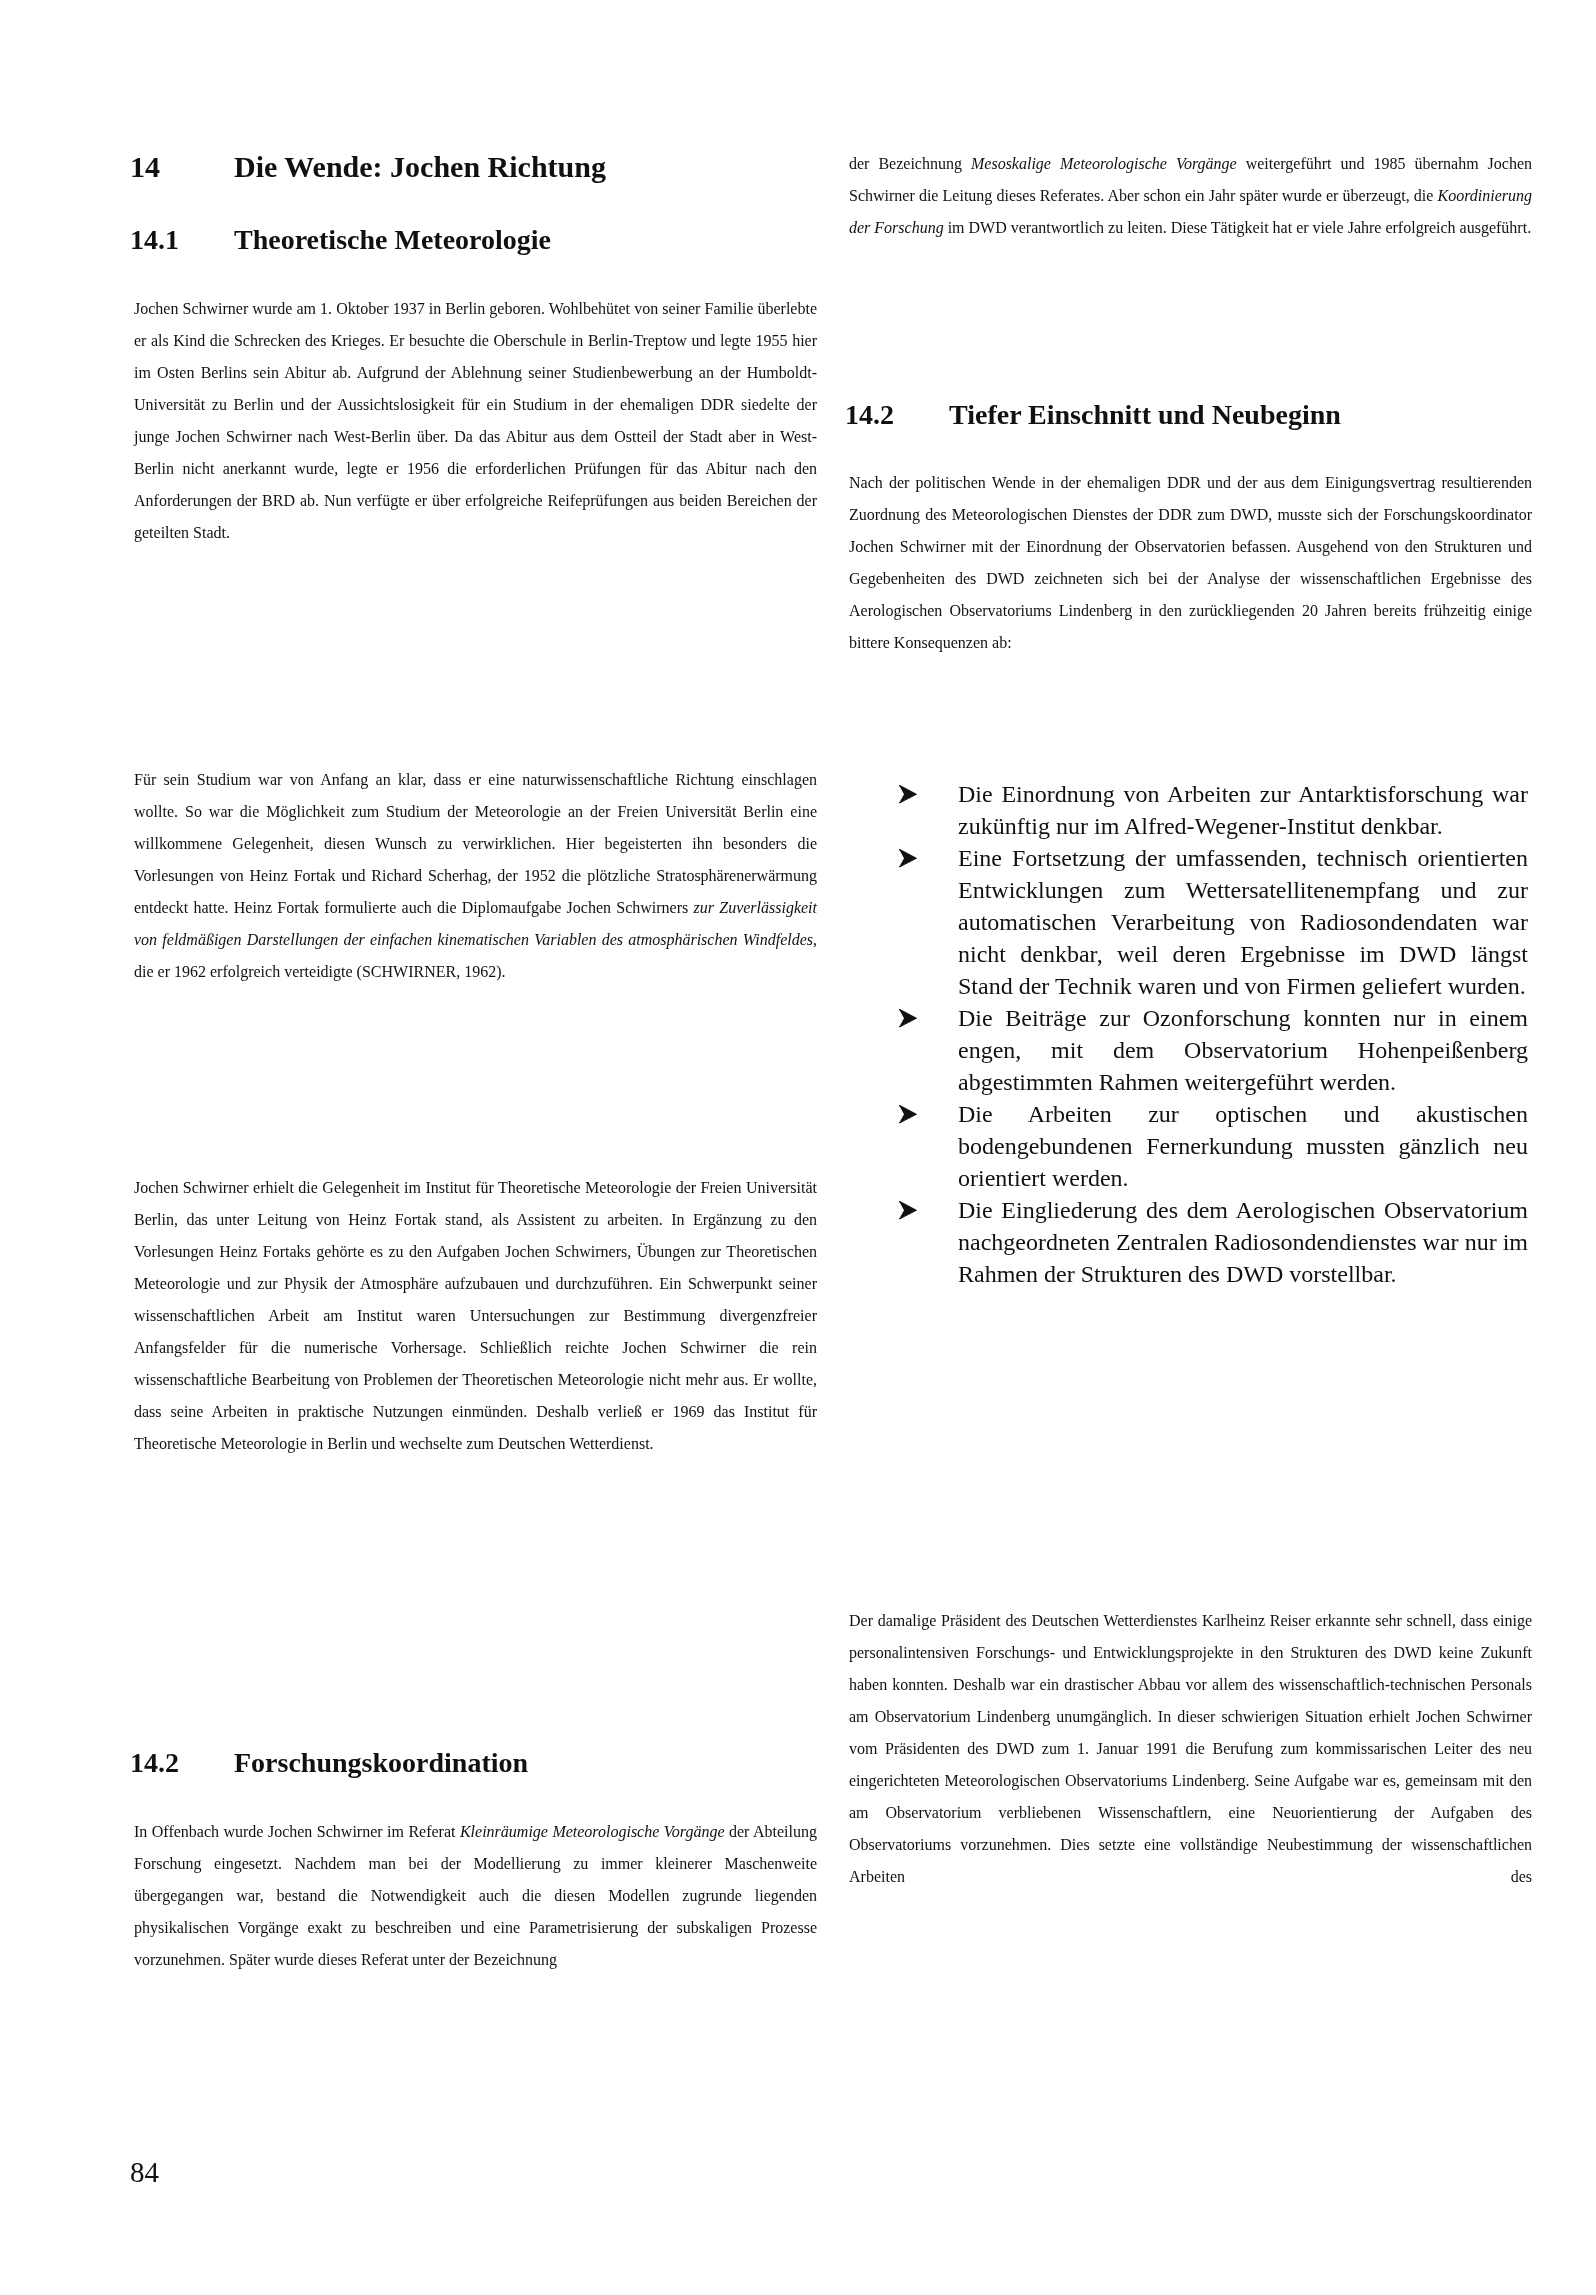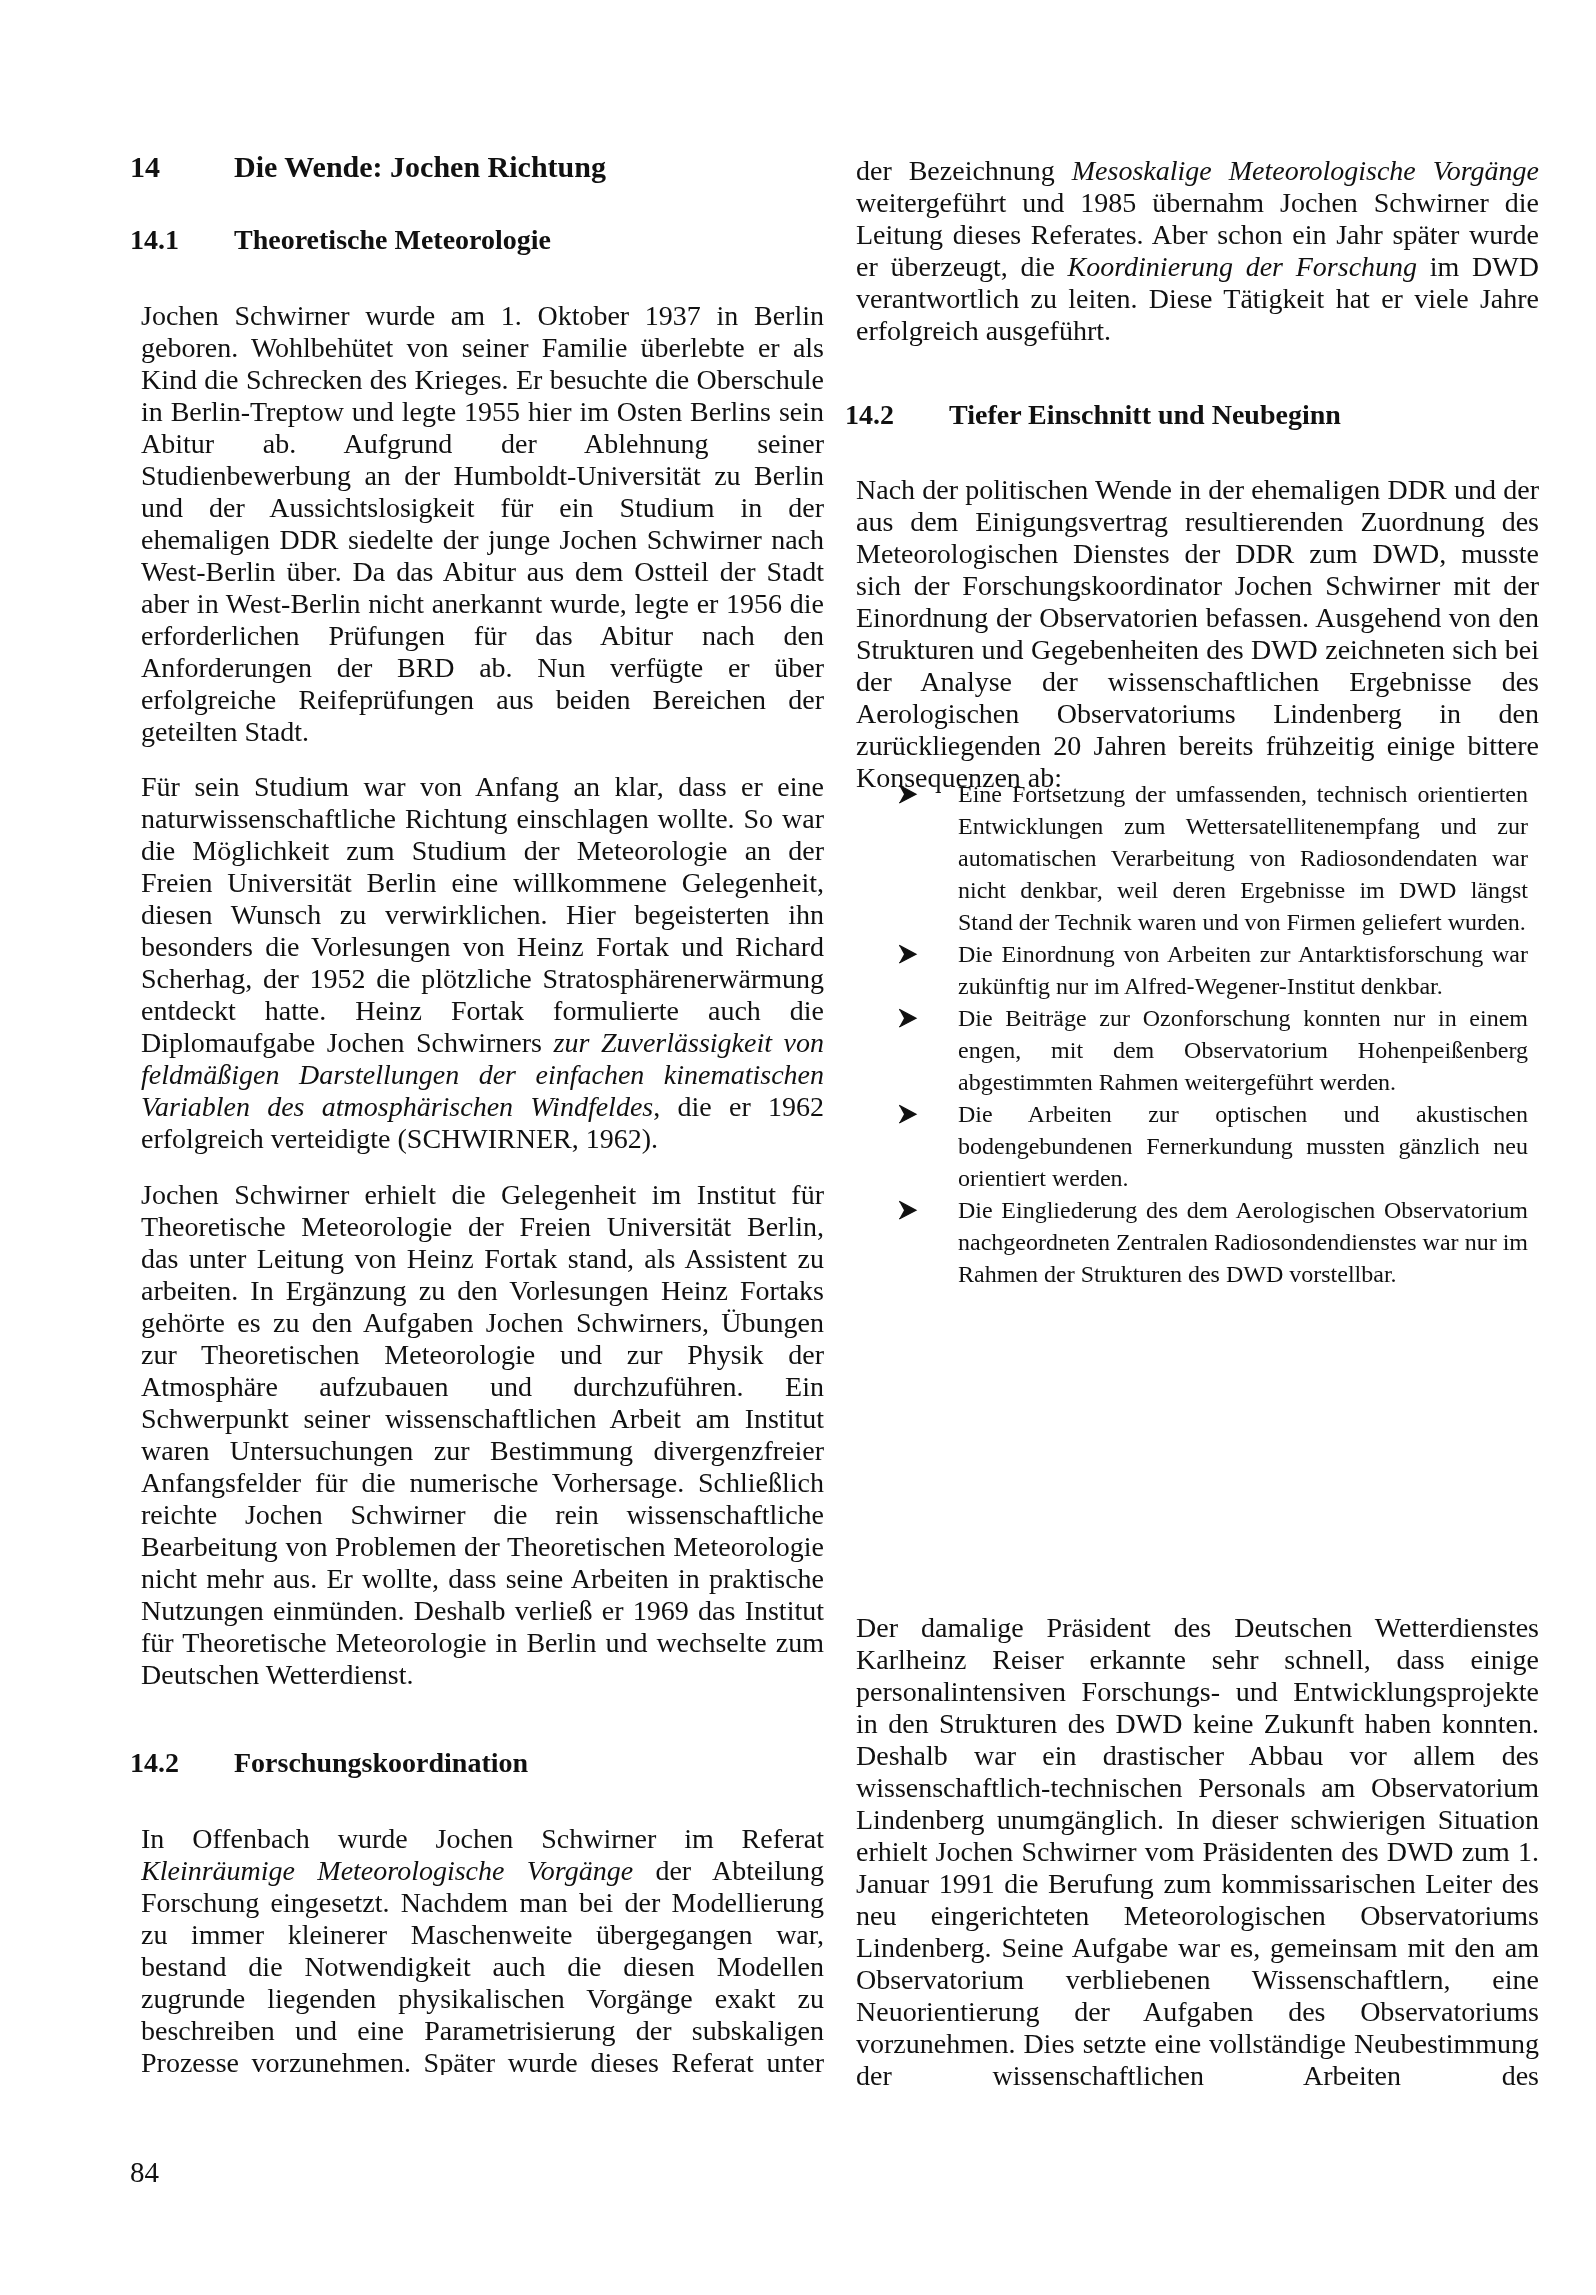--- a/index.html
+++ b/index.html
@@ -13,21 +13,21 @@
     .col-left { left: 130px; }
     .col-right { left: 845px; }
     .heading {
       font-weight: bold; margin: 0; display: flex; align-items: baseline;
       color: #111;
     }
     .heading .num { display: inline-block; width: 104px; }
     .h1 { font-size: 30px; position: absolute; top: 150px; }
     .h2 { font-size: 28px; }
     p.body {
-      font-size: 28px; line-height: 32px; text-align: justify; margin: 11px;
+      font-size: 16px; line-height: 32px; text-align: justify; margin: 4px;
       hyphens: none;
     }
     em { font-style: italic; }
     ul.bullets { list-style: none; margin: 0; padding: 0; }
     ul.bullets li {
       position: relative; padding-left: 113px; font-size: 24px; line-height: 32px;
       text-align: justify;
     }
     ul.bullets li .arrow {
       position: absolute; left: 51px; top: 4.8px; width: 22.4px; height: 22.4px;
@@ -73,28 +73,28 @@
     </h2>
 
     <p class="body" style="position:absolute; top:463px; width:683px;">Nach der politischen Wende in der ehemaligen DDR und der aus dem Einigungsvertrag resultierenden Zuordnung des Meteorologischen Dienstes der DDR zum DWD, musste sich der Forschungskoordinator Jochen Schwirner mit der Einordnung der Observatorien befassen. Ausgehend von den Strukturen und Gegebenheiten des DWD zeichneten sich bei der Analyse der wissenschaftlichen Ergebnisse des Aerologischen Observatoriums Lindenberg in den zurückliegenden 20 Jahren bereits frühzeitig einige bittere Konsequenzen ab:</p>
 
     <ul class="bullets" style="position:absolute; top:778px; width:683px;">
       <li>
         <svg class="arrow" viewBox="0 0 28 28">
             <path d="M4 3 L25 14 L4 25 L10 14 Z" fill="#111"></path>
             <path d="M4 3 L25 14 L4 25" fill="none" stroke="#111" stroke-width="1.5"></path>
           </svg>
-        <span>Eine Fortsetzung der umfassenden, technisch orientierten Entwicklungen zum Wettersatellitenempfang und zur automatischen Verarbeitung von Radiosondendaten war nicht denkbar, weil deren Ergebnisse im DWD längst Stand der Technik waren und von Firmen geliefert wurden.</span>
+        <span>Die Einordnung von Arbeiten zur Antarktisforschung war zukünftig nur im Alfred-Wegener-Institut denkbar.</span>
       </li>
       <li>
         <svg class="arrow" viewBox="0 0 28 28">
             <path d="M4 3 L25 14 L4 25 L10 14 Z" fill="#111"></path>
             <path d="M4 3 L25 14 L4 25" fill="none" stroke="#111" stroke-width="1.5"></path>
           </svg>
-        <span>Die Einordnung von Arbeiten zur Antarktisforschung war zukünftig nur im Alfred-Wegener-Institut denkbar.</span>
+        <span>Eine Fortsetzung der umfassenden, technisch orientierten Entwicklungen zum Wettersatellitenempfang und zur automatischen Verarbeitung von Radiosondendaten war nicht denkbar, weil deren Ergebnisse im DWD längst Stand der Technik waren und von Firmen geliefert wurden.</span>
       </li>
       <li>
         <svg class="arrow" viewBox="0 0 28 28">
             <path d="M4 3 L25 14 L4 25 L10 14 Z" fill="#111"></path>
             <path d="M4 3 L25 14 L4 25" fill="none" stroke="#111" stroke-width="1.5"></path>
           </svg>
         <span>Die Beiträge zur Ozonforschung konnten nur in einem engen, mit dem Observatorium Hohenpeißenberg abgestimmten Rahmen weitergeführt werden.</span>
       </li>
       <li>
         <svg class="arrow" viewBox="0 0 28 28">

